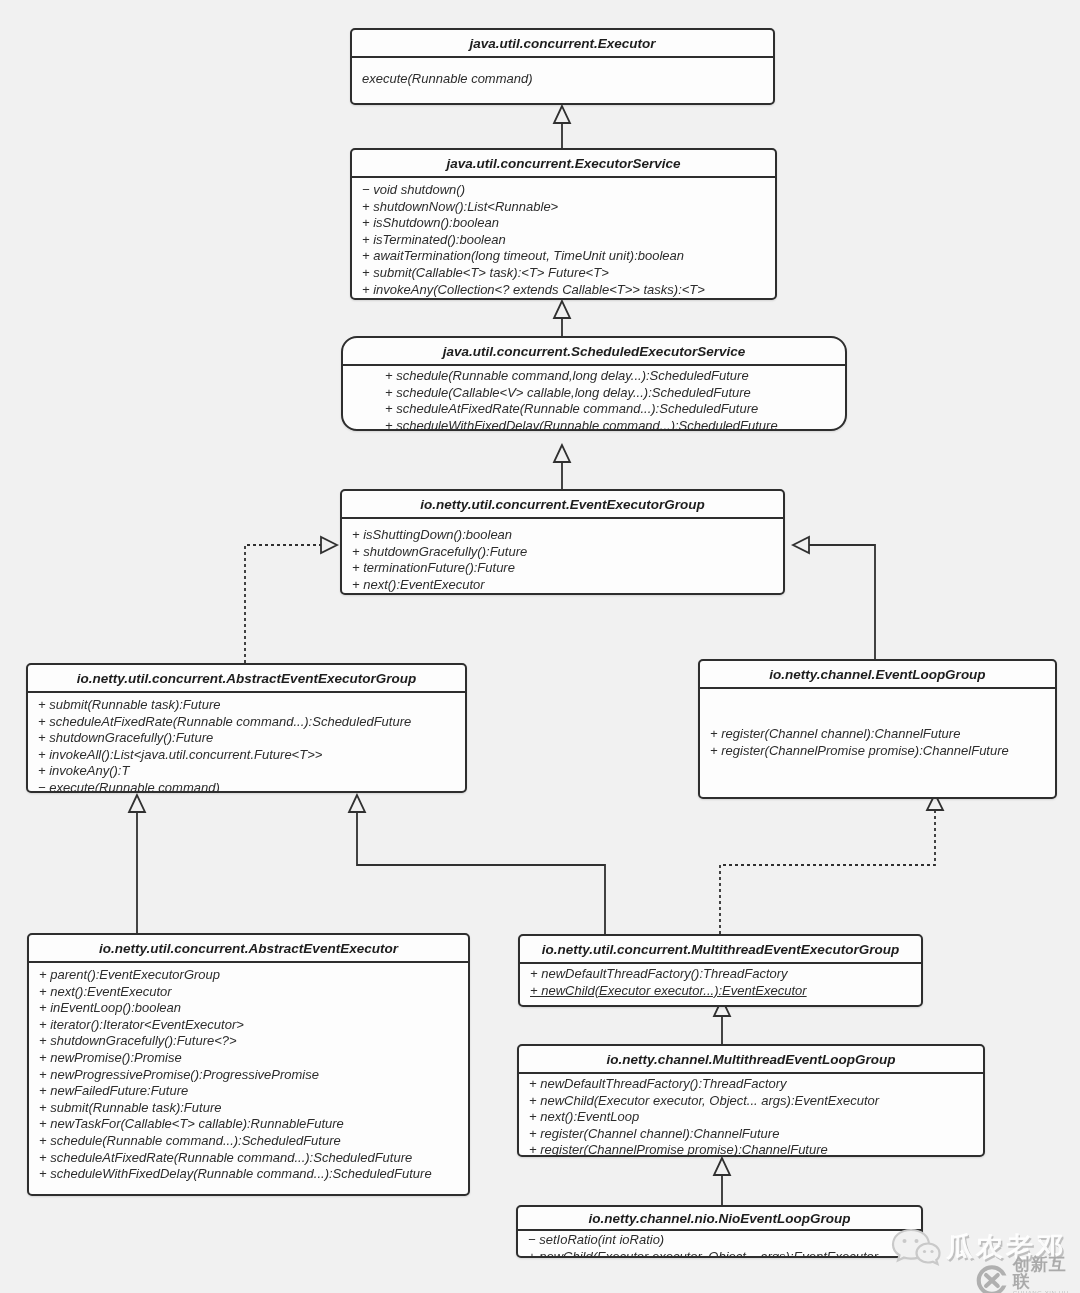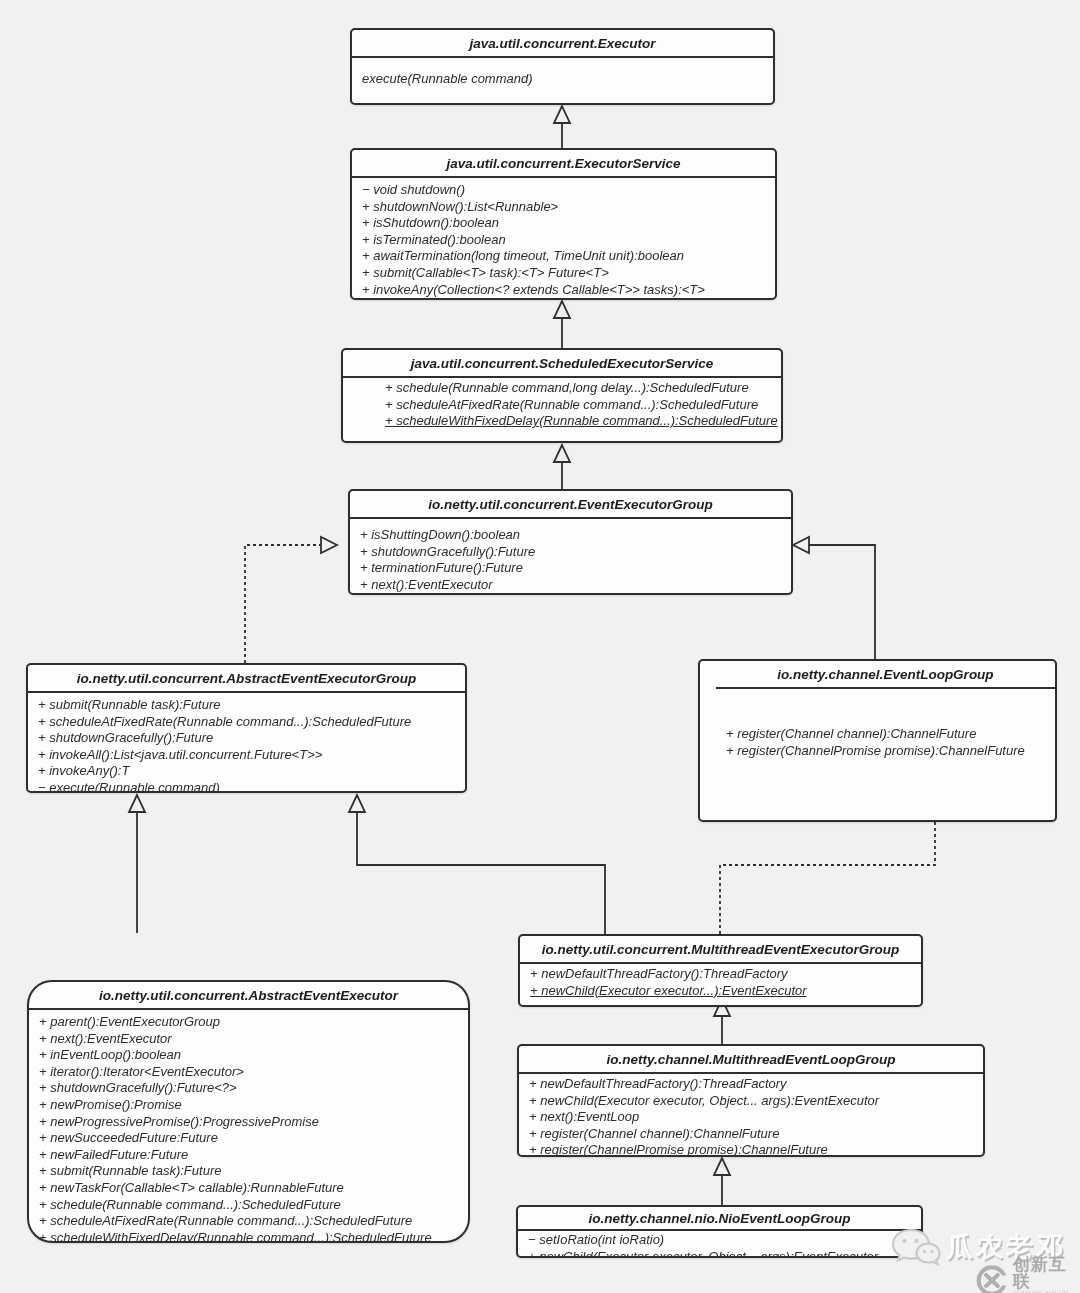--- a/index.html
+++ b/index.html
@@ -31,28 +31,28 @@
     list-style:none;margin:0;padding:4px 10px 2px;
     font-size:13px;color:#2c2c2c;
   }
   .uml-methods li{line-height:16.6px;white-space:nowrap;}
   .uml-methods li.u{text-decoration:underline;}
 
   
   #box-executor                      {left:350px;top:28px;  width:425px;height:77px;}
   #box-executor .uml-methods         {padding-top:13px;}
   #box-executor-service              {left:350px;top:148px; width:427px;height:152px;}
-  #box-scheduled-executor-service    {left:341px;top:348px; width:442px;height:95px;}
+  #box-scheduled-executor-service    {left:341px;top:336px; width:506px;height:95px;border-radius:16px;}
   #box-scheduled-executor-service .uml-methods{padding-top:2px;padding-left:42px;}
-  #box-event-executor-group          {left:340px;top:489px; width:445px;height:106px;margin-left:8px;}
+  #box-event-executor-group          {left:340px;top:489px; width:445px;height:106px;}
   #box-event-executor-group .uml-methods{padding-top:8px;}
   #box-abstract-event-executor-group {left:26px; top:663px; width:441px;height:130px;}
-  #box-event-loop-group              {left:698px;top:659px; width:359px;height:163px;padding-left:16px;}
+  #box-event-loop-group              {left:698px;top:659px; width:359px;height:140px;}
   #box-event-loop-group .uml-methods {padding-top:37px;}
-  #box-abstract-event-executor       {left:27px; top:980px; width:443px;height:263px;border-radius:25px;}
+  #box-abstract-event-executor       {left:27px; top:933px; width:443px;height:263px;}
   #box-multithread-event-executor-group{left:518px;top:934px;width:405px;height:73px;}
   #box-multithread-event-executor-group .uml-methods{padding-top:2px;}
   #box-multithread-event-loop-group  {left:517px;top:1044px;width:468px;height:113px;}
   #box-multithread-event-loop-group .uml-methods{padding-top:2px;}
   #box-nio-event-loop-group          {left:516px;top:1205px;width:407px;height:53px;}
   #box-nio-event-loop-group .uml-title{padding:4px 6px 3px;}
   #box-nio-event-loop-group .uml-methods{padding-top:1px;}
 
   
   #connectors{position:absolute;left:0;top:0;pointer-events:none;}
@@ -146,20 +146,21 @@
       <li>+ awaitTermination(long timeout, TimeUnit unit):boolean</li>
       <li>+ submit(Callable&lt;T&gt; task):&lt;T&gt; Future&lt;T&gt;</li>
       <li>+ invokeAny(Collection&lt;? extends Callable&lt;T&gt;&gt; tasks):&lt;T&gt;</li>
     </ul>
 </div>
 
 <div class="uml-class" id="box-scheduled-executor-service">
   <div class="uml-title">java.util.concurrent.ScheduledExecutorService</div>
   <ul class="uml-methods">
       <li>+ schedule(Runnable command,long delay...):ScheduledFuture</li>
+      <li>+ schedule(Callable&lt;V&gt; callable,long delay...):ScheduledFuture</li>
       <li>+ scheduleAtFixedRate(Runnable command...):ScheduledFuture</li>
       <li class="u">+ scheduleWithFixedDelay(Runnable command...):ScheduledFuture</li>
     </ul>
 </div>
 
 <div class="uml-class" id="box-event-executor-group">
   <div class="uml-title">io.netty.util.concurrent.EventExecutorGroup</div>
   <ul class="uml-methods">
       <li>+ isShuttingDown():boolean</li>
       <li>+ shutdownGracefully():Future</li>
@@ -191,21 +192,20 @@
 <div class="uml-class" id="box-abstract-event-executor">
   <div class="uml-title">io.netty.util.concurrent.AbstractEventExecutor</div>
   <ul class="uml-methods">
       <li>+ parent():EventExecutorGroup</li>
       <li>+ next():EventExecutor</li>
       <li>+ inEventLoop():boolean</li>
       <li>+ iterator():Iterator&lt;EventExecutor&gt;</li>
       <li>+ shutdownGracefully():Future&lt;?&gt;</li>
       <li>+ newPromise():Promise</li>
       <li>+ newProgressivePromise():ProgressivePromise</li>
-      <li>+ newSucceededFuture:Future</li>
       <li>+ newFailedFuture:Future</li>
       <li>+ submit(Runnable task):Future</li>
       <li>+ newTaskFor(Callable&lt;T&gt; callable):RunnableFuture</li>
       <li>+ schedule(Runnable command...):ScheduledFuture</li>
       <li>+ scheduleAtFixedRate(Runnable command...):ScheduledFuture</li>
       <li>+ scheduleWithFixedDelay(Runnable command...):ScheduledFuture</li>
     </ul>
 </div>
 
 <div class="uml-class" id="box-multithread-event-executor-group">

